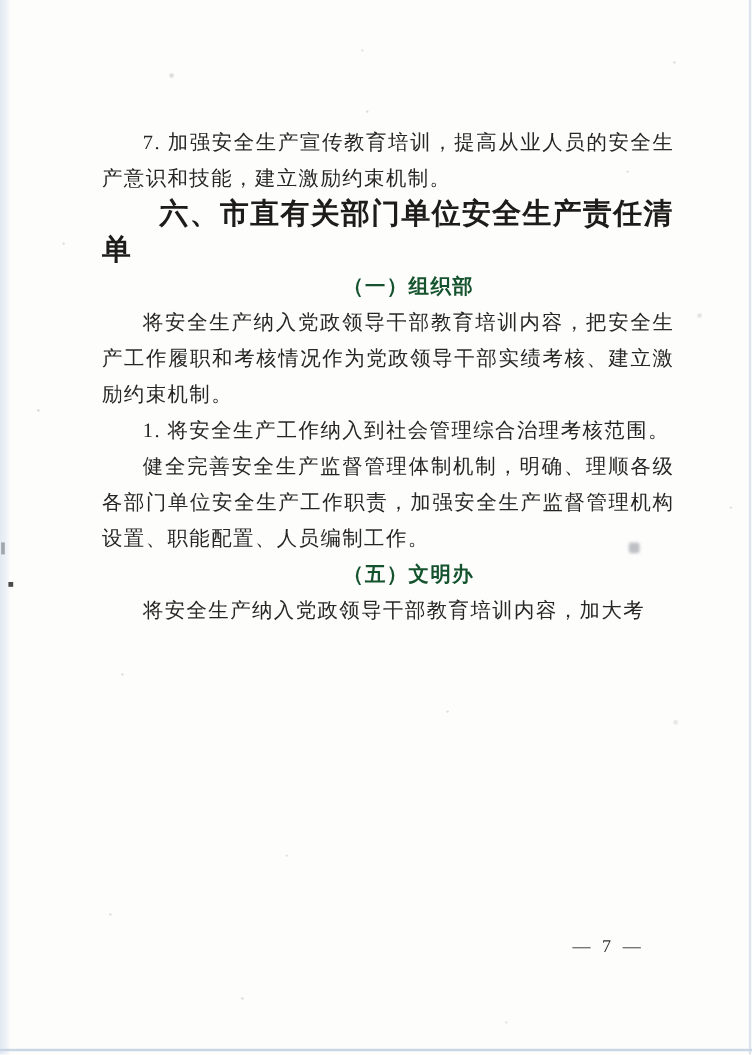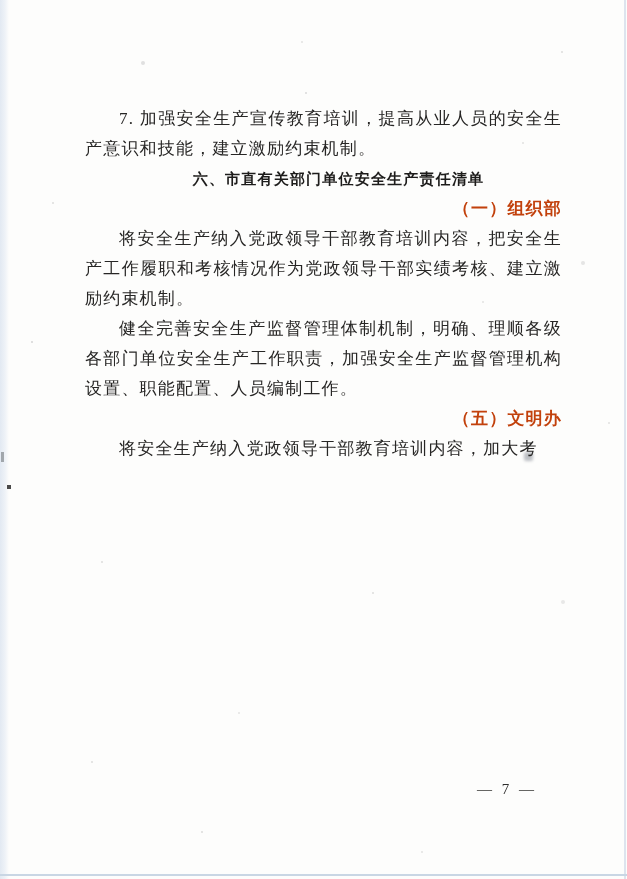--- a/index.html
+++ b/index.html
@@ -77,28 +77,28 @@
     color: #272625;
     font-size: 17px;
     line-height: 30px;
     letter-spacing: 1.2px;
     text-align: justify;
   }
   .content p { text-indent: 2em; margin: 0; }
   .content p.h1 {
     font-family: "Liberation Sans", sans-serif;
     font-weight: bold;
-    font-size: 15px;
+    font-size: 24px;
     color: #1d1c1b;
-    text-align: center;
+    text-align: left;
   }
   .content p.h2 {
     font-weight: bold;
-    color: #c2410c;
-    text-align: right;
+    color: #14532d;
+    text-align: center;
   }
   .page-number {
     position: absolute;
     right: 90px; top: 781px;
     font-size: 15px;
     letter-spacing: 3px;
     color: #2e2d2c;
     font-family: "Liberation Serif", serif;
   }
 </style>
@@ -112,19 +112,20 @@
   <div class="speckles"></div>
   <div class="smudge-right"></div>
   <div class="mark-left-edge"></div>
   <div class="mark-left-edge2"></div>
 
   <div class="content">
       <p class="p">7. 加强安全生产宣传教育培训，提高从业人员的安全生产意识和技能，建立激励约束机制。</p>
       <p class="h1">六、市直有关部门单位安全生产责任清单</p>
       <p class="h2">（一）组织部</p>
       <p class="p">将安全生产纳入党政领导干部教育培训内容，把安全生产工作履职和考核情况作为党政领导干部实绩考核、建立激励约束机制。</p>
+      <p class="p">1. 将安全生产工作纳入到社会管理综合治理考核范围。</p>
       <p class="p">健全完善安全生产监督管理体制机制，明确、理顺各级各部门单位安全生产工作职责，加强安全生产监督管理机构设置、职能配置、人员编制工作。</p>
       <p class="h2">（五）文明办</p>
       <p class="p">将安全生产纳入党政领导干部教育培训内容，加大考</p>
     </div>
 
   <div class="page-number">— 7 —</div>
 </div>
 
 </body></html>

